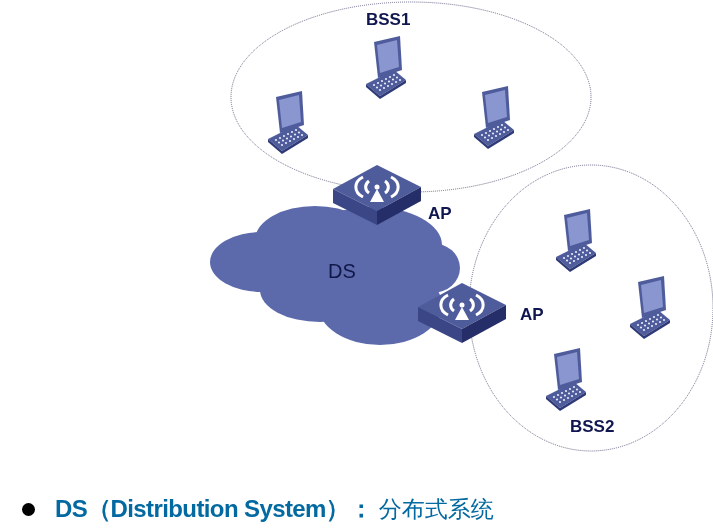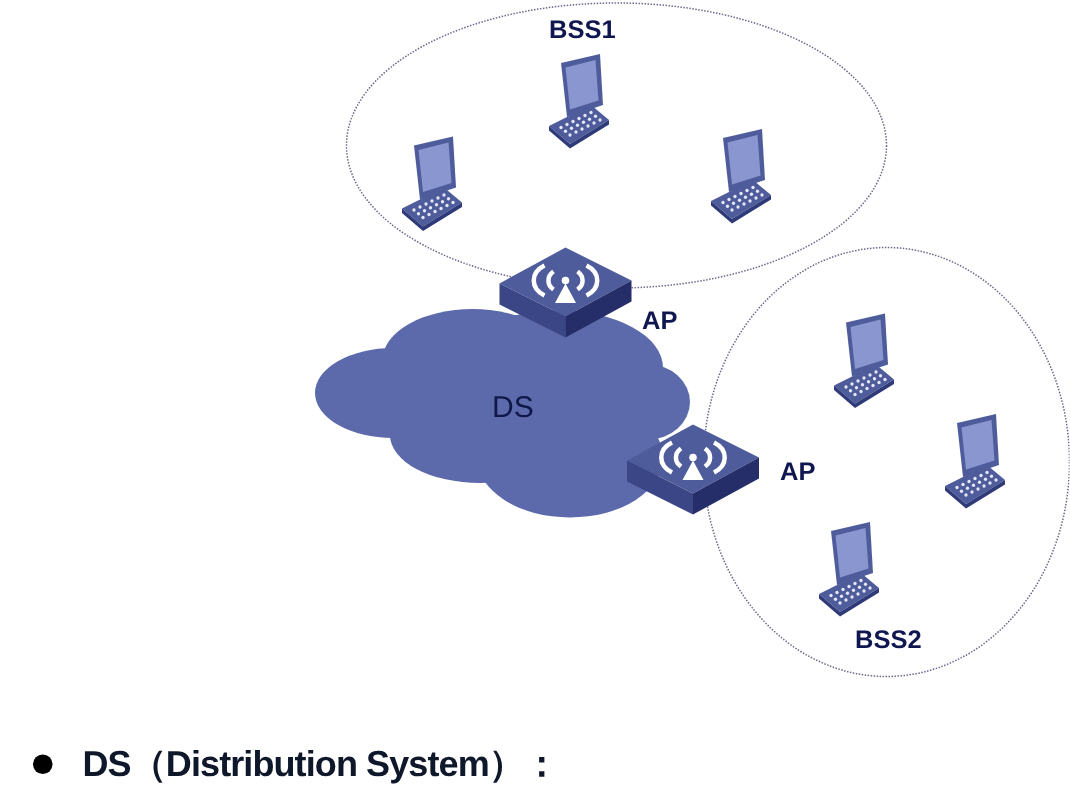--- a/index.html
+++ b/index.html
@@ -2,21 +2,21 @@
 <html><head>
   <meta charset="utf-8">
   <style>
     html, body { margin: 0; padding: 0; background: #ffffff; }
     body { width: 713px; height: 529px; position: relative; overflow: hidden;
            font-family: "Liberation Sans", sans-serif; }
     #diagram { position: absolute; left: 0; top: 0; width: 713px; height: 470px; }
     .lbl { font-family: "Liberation Sans", sans-serif; font-weight: bold; fill: #101650; font-size: 17px; }
     .ds-lbl { font-family: "Liberation Sans", sans-serif; fill: #10184a; font-size: 20px; }
     #caption { position: absolute; left: 22px; top: 492px; height: 34px; display: flex; align-items: center;
-               white-space: nowrap; color: #0f172a; }
+               white-space: nowrap; color: #0369a1; }
     #caption .bullet { width: 13px; height: 13px; border-radius: 50%; background: #000; margin-right: 20px; }
     #caption .term { font-family: "Liberation Sans", sans-serif; font-weight: bold; font-size: 24px; letter-spacing: -0.6px; }
     #caption .cn { font-family: "DejaVu Serif", serif; font-size: 23px; margin-left: 6px; }
   </style>
 </head>
 <body>
 
 <svg id="diagram" viewBox="0 0 713 470" xmlns="http://www.w3.org/2000/svg">
   <defs>
     <g id="laptop">
@@ -91,13 +91,14 @@
 
   <text class="lbl" x="366" y="25">BSS1</text>
   <text class="lbl" x="428" y="219">AP</text>
   <text class="lbl" x="520" y="320">AP</text>
   <text class="lbl" x="570" y="432">BSS2</text>
 </svg>
 
 <div id="caption">
   <span class="bullet"></span>
   <span class="term">DS（Distribution System）：</span>
+  <span class="cn">分布式系统</span>
 </div>
 
 </body></html>

